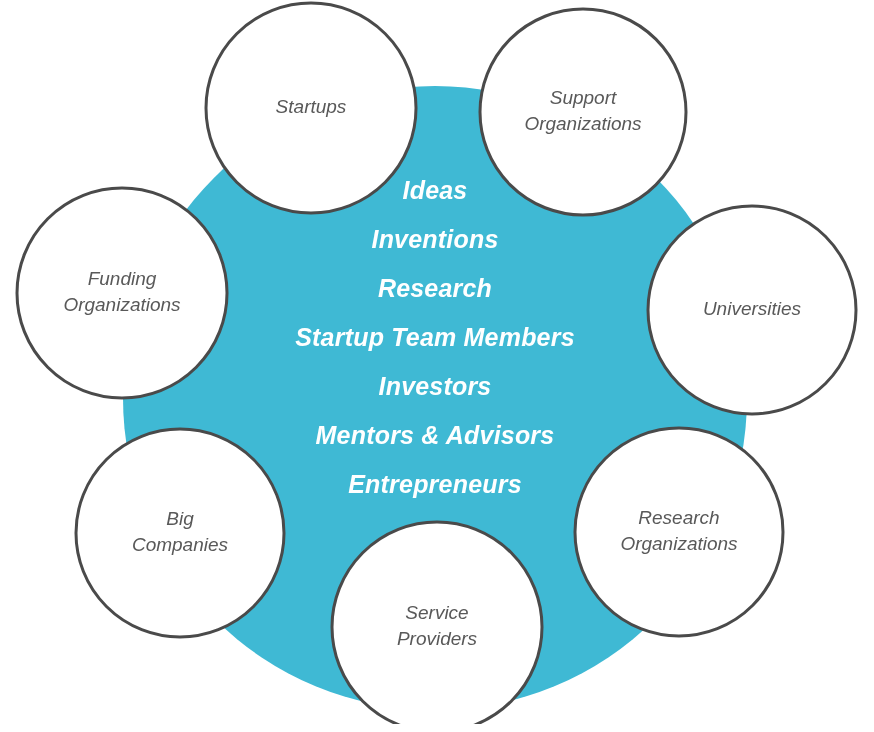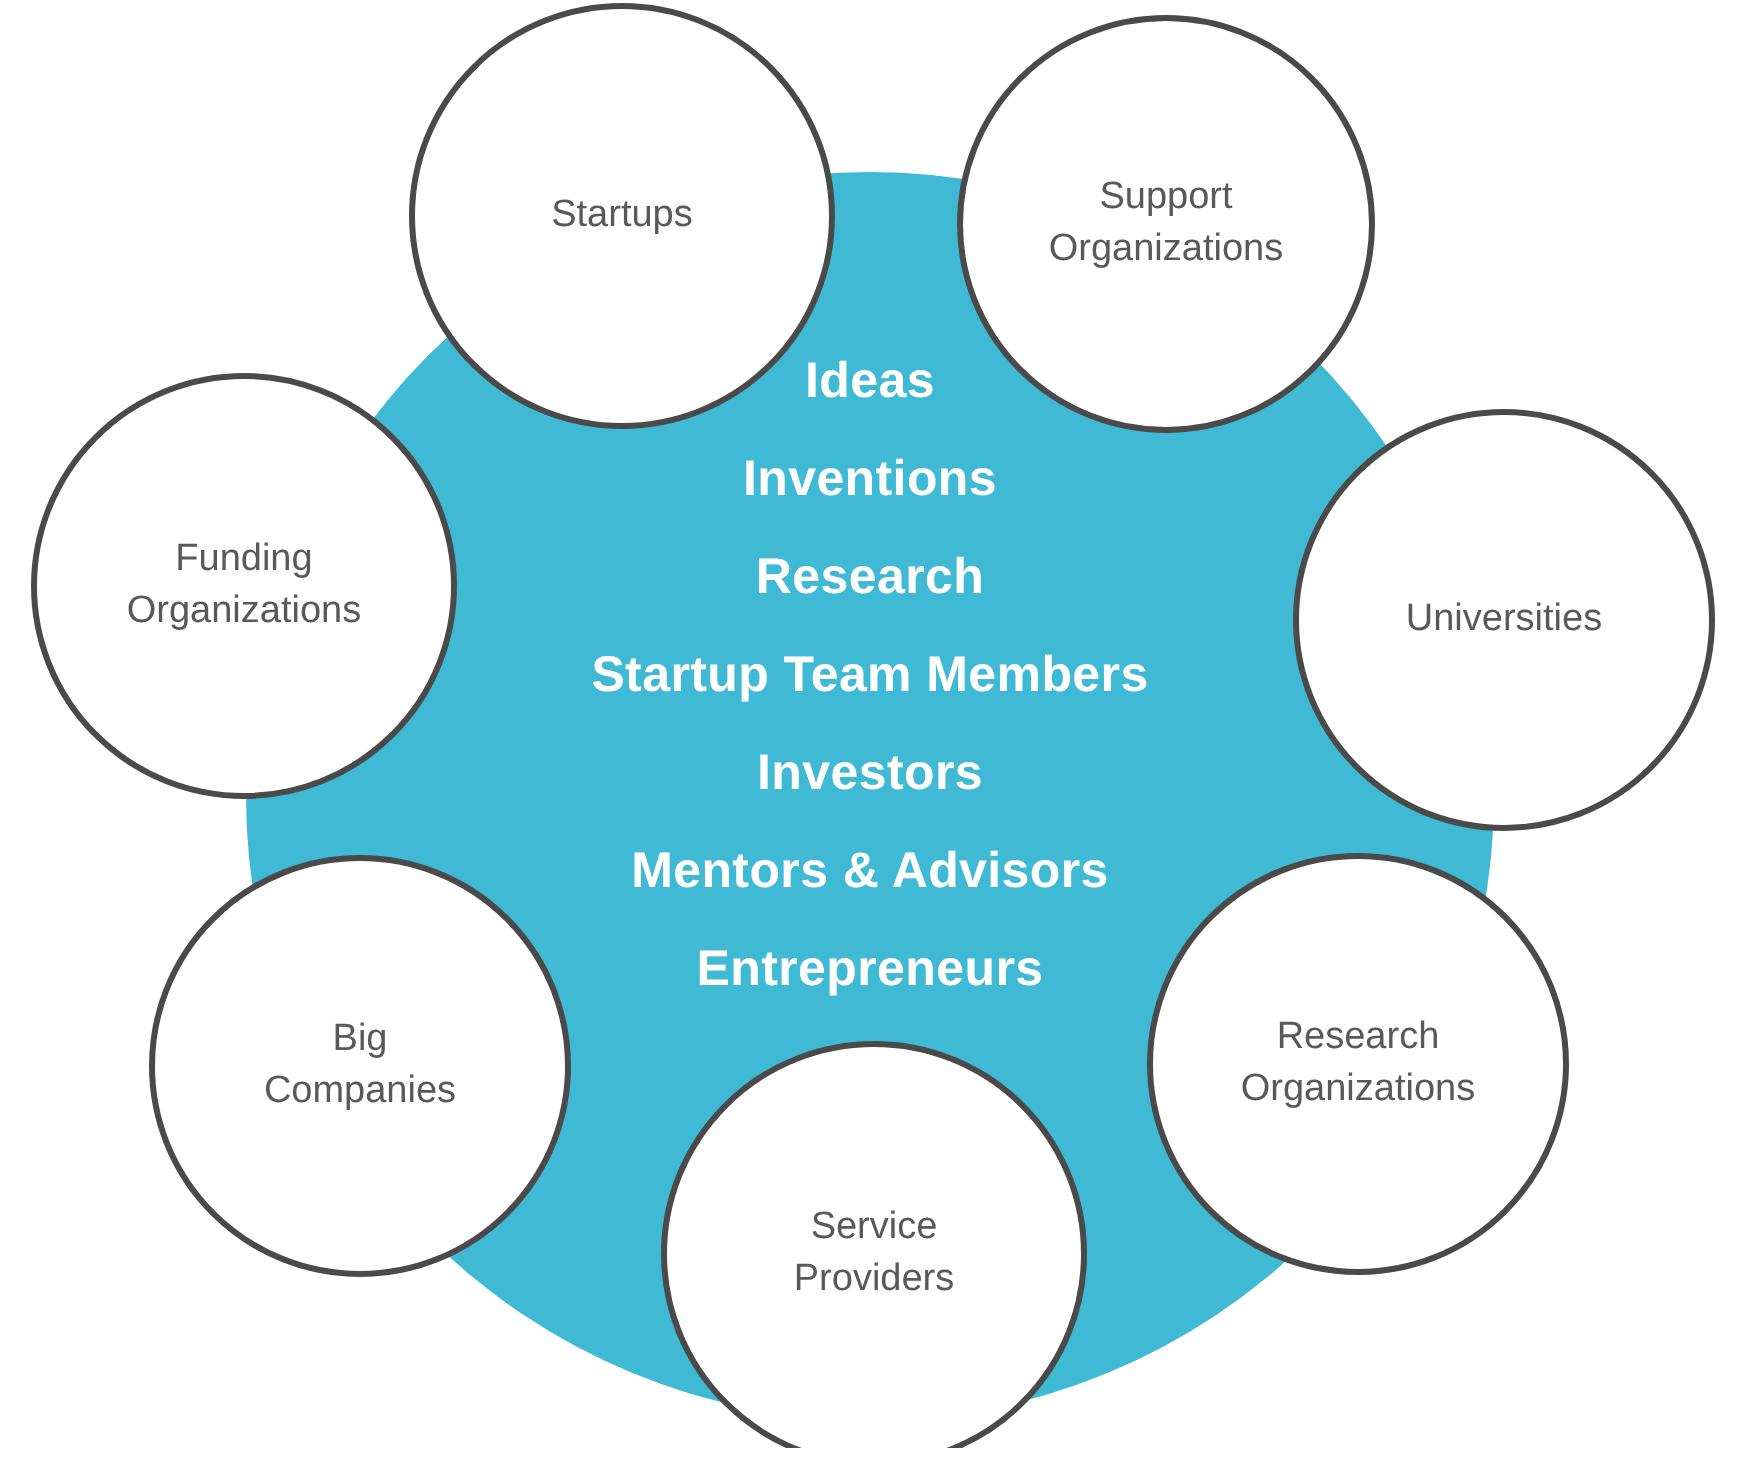--- a/index.html
+++ b/index.html
@@ -9,20 +9,21 @@
   }
   body {
     font-family: "Liberation Sans", "DejaVu Sans", sans-serif;
   }
   #stage {
     position: relative;
     width: 874px;
     height: 724px;
     background: #ffffff;
     overflow: hidden;
+    font-style: italic;
   }
   #diagram-svg {
     position: absolute;
     left: 0;
     top: 0;
     width: 874px;
     height: 732px;
     display: block;
   }
   .hub-circle {

